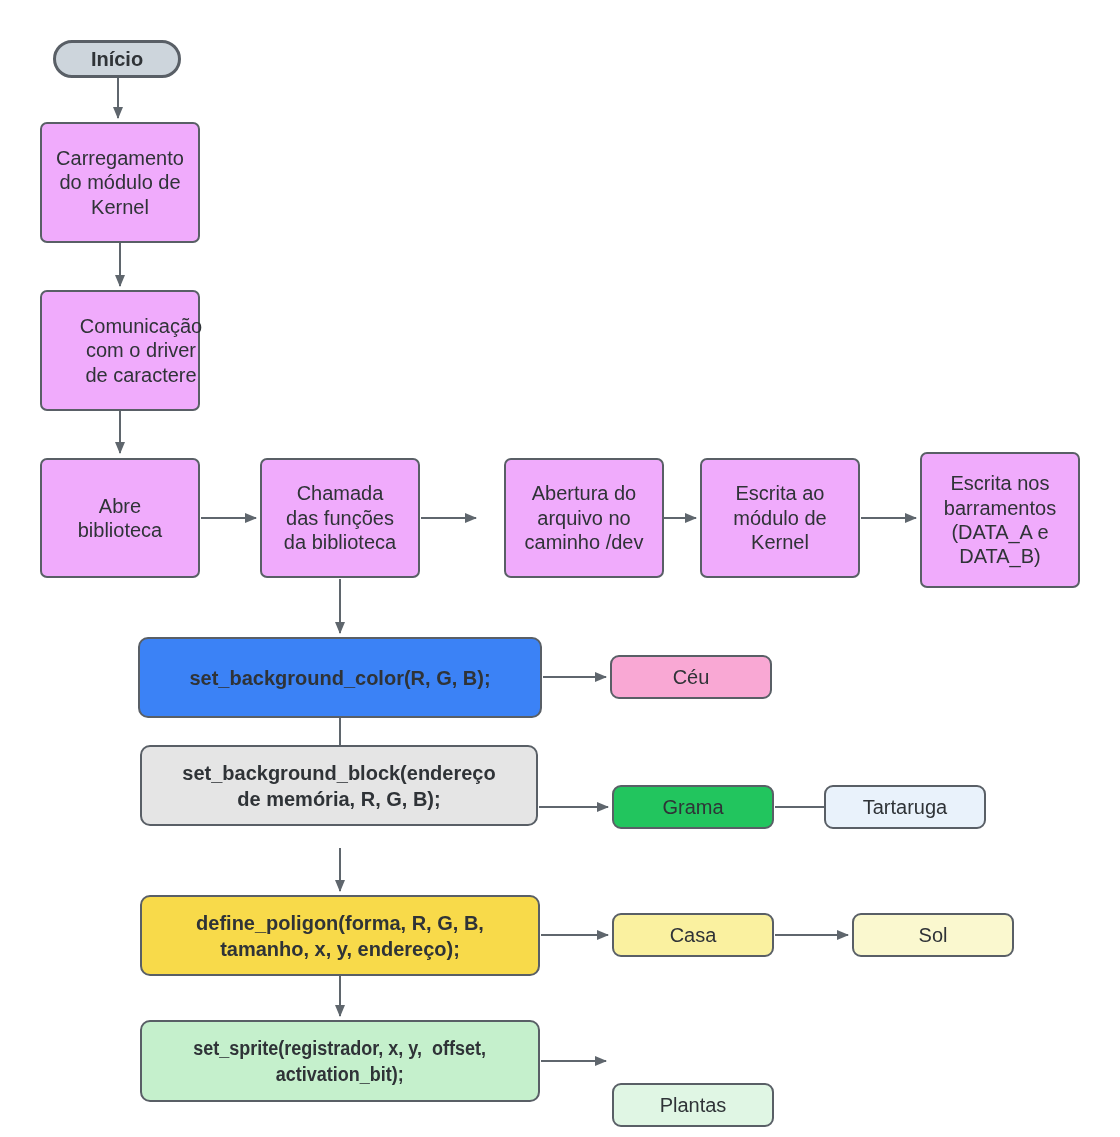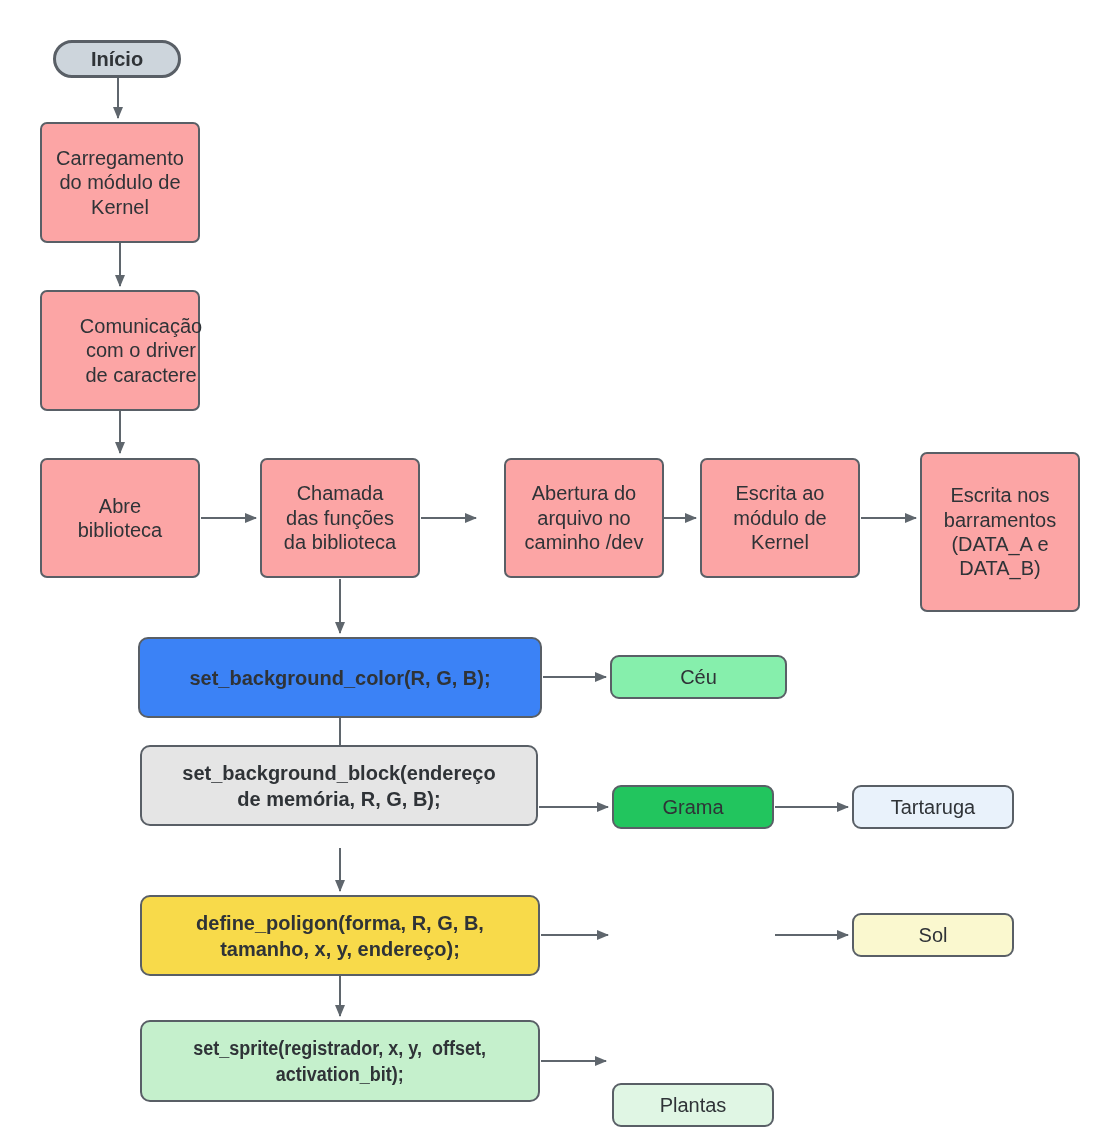--- a/index.html
+++ b/index.html
@@ -17,21 +17,21 @@
     overflow:hidden;
   }
   #arrows{position:absolute;left:0;top:0;width:1120px;height:1137px;pointer-events:none;}
   #arrows line{stroke:var(--arrow);stroke-width:2;}
   .arrowhead{fill:var(--arrow);}
   .node{
     position:absolute;
     display:flex;align-items:center;justify-content:center;
     text-align:center;
     box-sizing:border-box;
-    background:#fca5a5;
+    background:#f0abfc;
     border:2.5px solid var(--border);
     border-radius:7px;
   }
   .lbl{white-space:pre-wrap;line-height:1.22;font-size:20px;}
   .start{
     border-radius:19px;
     border-width:3px;
   }
   .start .lbl{font-weight:bold;}
   .fn{border-radius:10px;}
@@ -105,53 +105,56 @@
 arquivo no
 caminho /dev</span>
   </div>
 
   <div class="node process" style="left:700px;top:458px;width:160px;height:120px;">
     <span class="lbl">Escrita ao
 módulo de
 Kernel</span>
   </div>
 
-  <div class="node process" style="left:920px;top:452px;width:160px;height:160px;">
+  <div class="node process" style="left:920px;top:452px;width:160px;height:136px;">
     <span class="lbl">Escrita nos
 barramentos
 (DATA_A e
 DATA_B)</span>
   </div>
 
   <div class="node fn" style="left: 138px; top: 637px; width: 404px; height: 81px; background: #3b82f6;">
     <span class="lbl">set_background_color(R, G, B);</span>
   </div>
 
-  <div class="node obj" style="left: 610px; top: 655px; width: 177px; height: 44px; background: #86efac;">
+  <div class="node obj" style="left: 610px; top: 655px; width: 162px; height: 44px; background: #f9a8d4;">
     <span class="lbl">Céu</span>
   </div>
 
   <div class="node fn" style="left: 140px; top: 745px; width: 398px; height: 81px; background: #e5e5e5;">
     <span class="lbl">set_background_block(endereço
 de memória, R, G, B);</span>
   </div>
 
   <div class="node obj" style="left: 612px; top: 785px; width: 162px; height: 44px; background: #22c55e;">
     <span class="lbl">Grama</span>
   </div>
 
-  <div class="node obj" style="left: 852px; top: 785px; width: 162px; height: 44px; background: rgb(233, 242, 251);">
+  <div class="node obj" style="left: 824px; top: 785px; width: 162px; height: 44px; background: rgb(233, 242, 251);">
     <span class="lbl">Tartaruga</span>
   </div>
 
   <div class="node fn" style="left: 140px; top: 895px; width: 400px; height: 81px; background: rgb(248, 218, 74);">
     <span class="lbl">define_poligon(forma, R, G, B,
 tamanho, x, y, endereço);</span>
   </div>
 
+  <div class="node obj" style="left: 612px; top: 913px; width: 162px; height: 44px; background: rgb(250, 241, 160);">
+    <span class="lbl">Casa</span>
+  </div>
 
   <div class="node obj" style="left: 852px; top: 913px; width: 162px; height: 44px; background: rgb(250, 248, 207);">
     <span class="lbl">Sol</span>
   </div>
 
   <div class="node fn fn-sprite" style="left: 140px; top: 1020px; width: 400px; height: 82px; background: rgb(197, 240, 204);">
     <span class="lbl">set_sprite(registrador, x, y,  offset,
 activation_bit);</span>
   </div>
 

